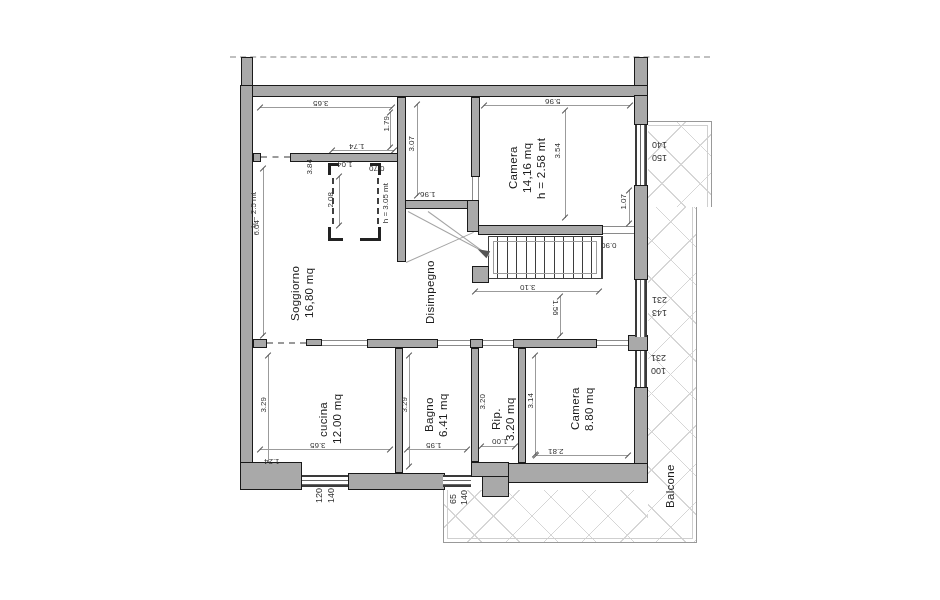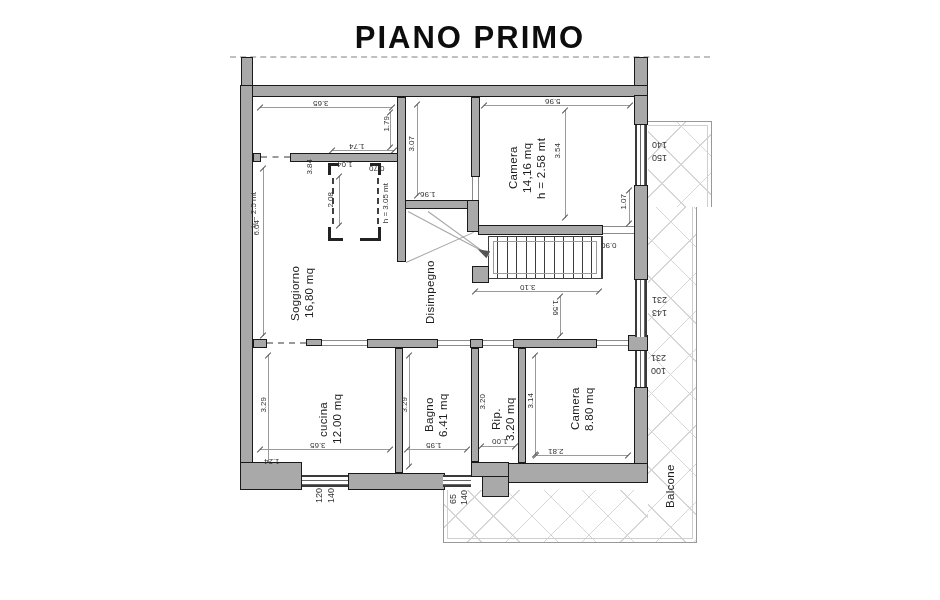--- a/index.html
+++ b/index.html
@@ -49,21 +49,20 @@
     transform:rotate(28deg);z-index:4;}
   
   .dashv{position:absolute;border-left:2px dashed #3f3f3f;z-index:2;}
   .brk{position:absolute;box-sizing:border-box;z-index:4;}
   .roofline{position:absolute;border-top:2px dashed #c0c0c0;z-index:1;}
 </style>
 </head>
 <body>
 
 <div class="plan">
-  <div class="title">PIANO PRIMO</div>
 
   <div class="roofline" style="left:230px;top:56px;width:480px;"></div>
 
   <div class="hatch" style="left:648px;top:121px;width:64px;height:86px;border-top:1px solid #999;border-right:1px solid #999;">
     <div class="binner" style="left:0;right:3px;top:3px;bottom:0;border-top:1px solid #cfcfcf;border-right:1px solid #cfcfcf;"></div>
   </div>
   <div class="hatch" style="left:648px;top:207px;width:49px;height:336px;border-right:1px solid #999;border-bottom:1px solid #999;">
     <div class="binner" style="left:0;right:3px;top:0;bottom:3px;border-right:1px solid #cfcfcf;border-bottom:1px solid #cfcfcf;"></div>
   </div>
   <div class="hatch" style="left:443px;top:490px;width:205px;height:53px;border-left:1px solid #999;border-bottom:1px solid #999;">

